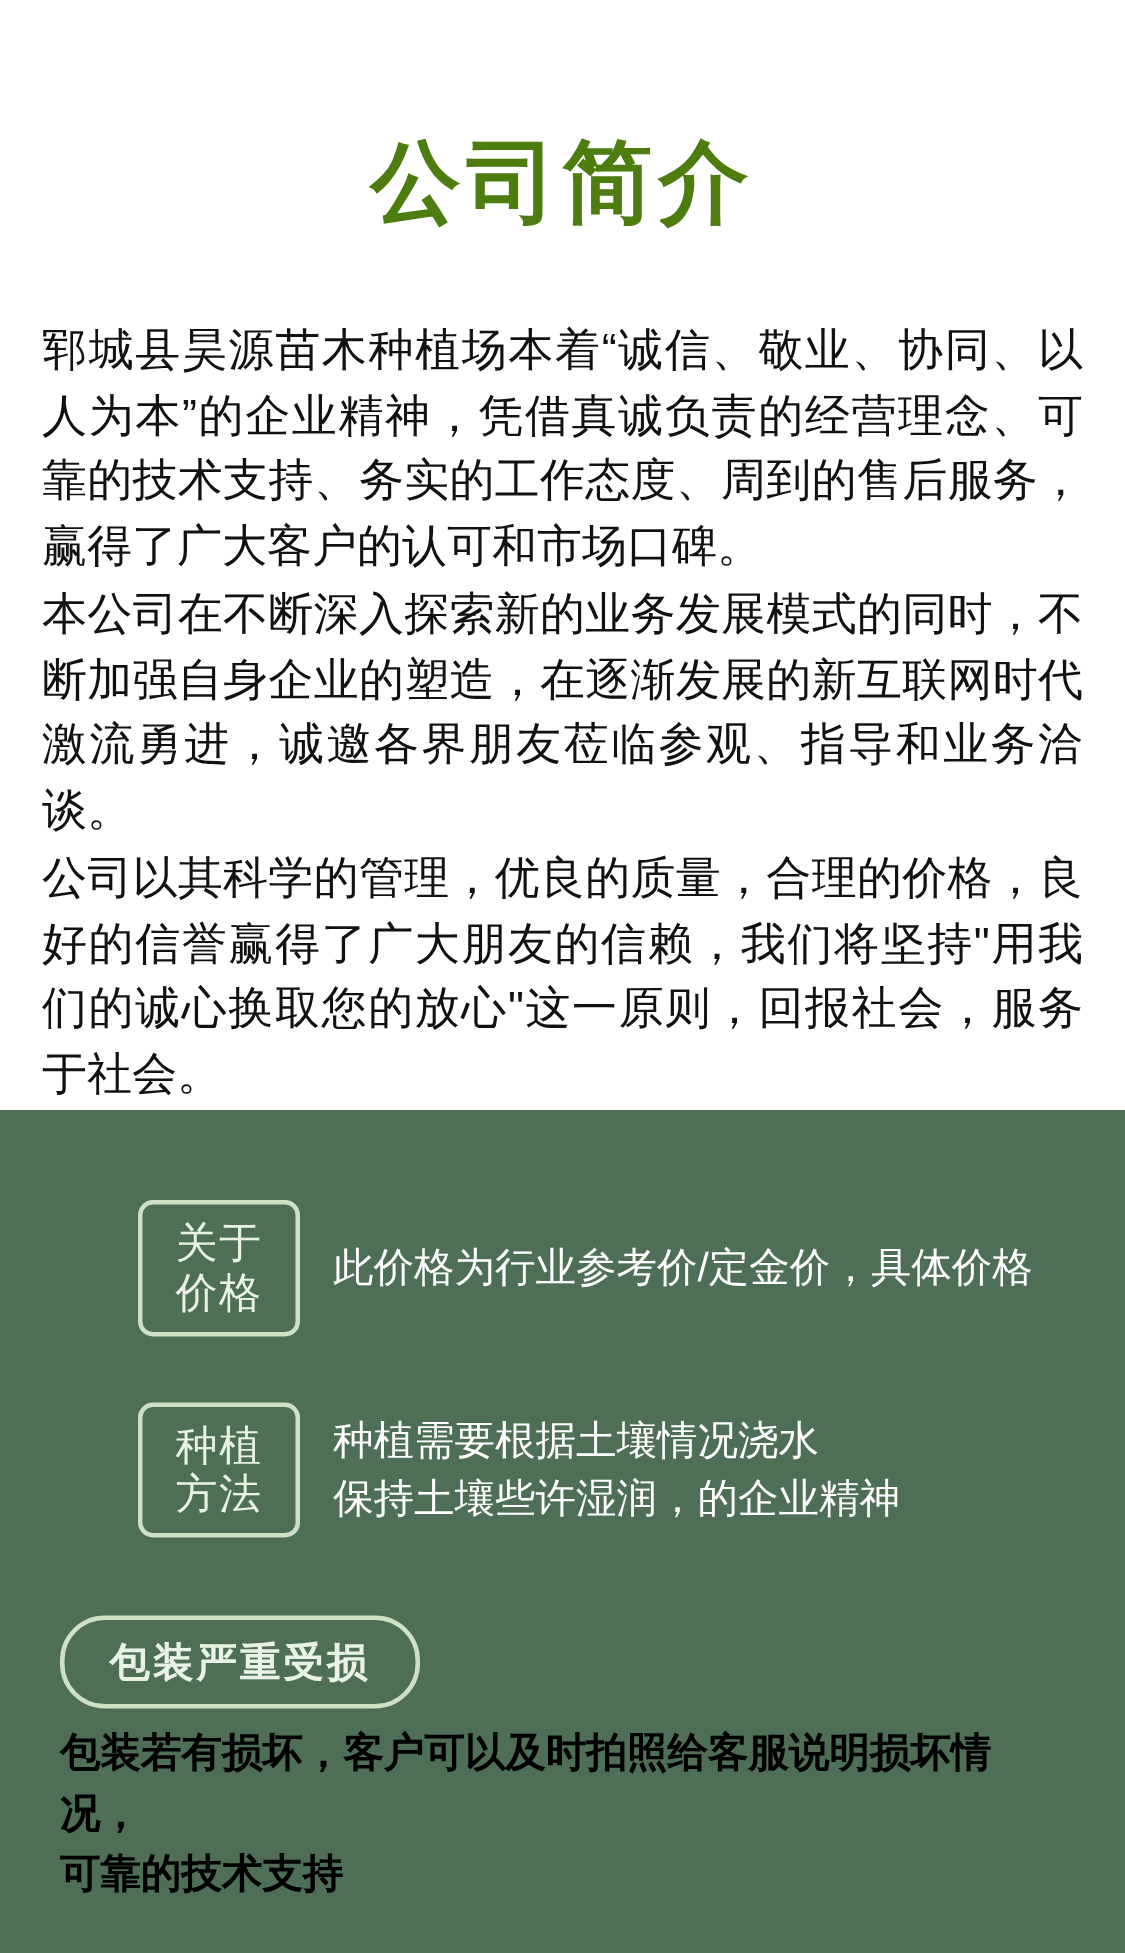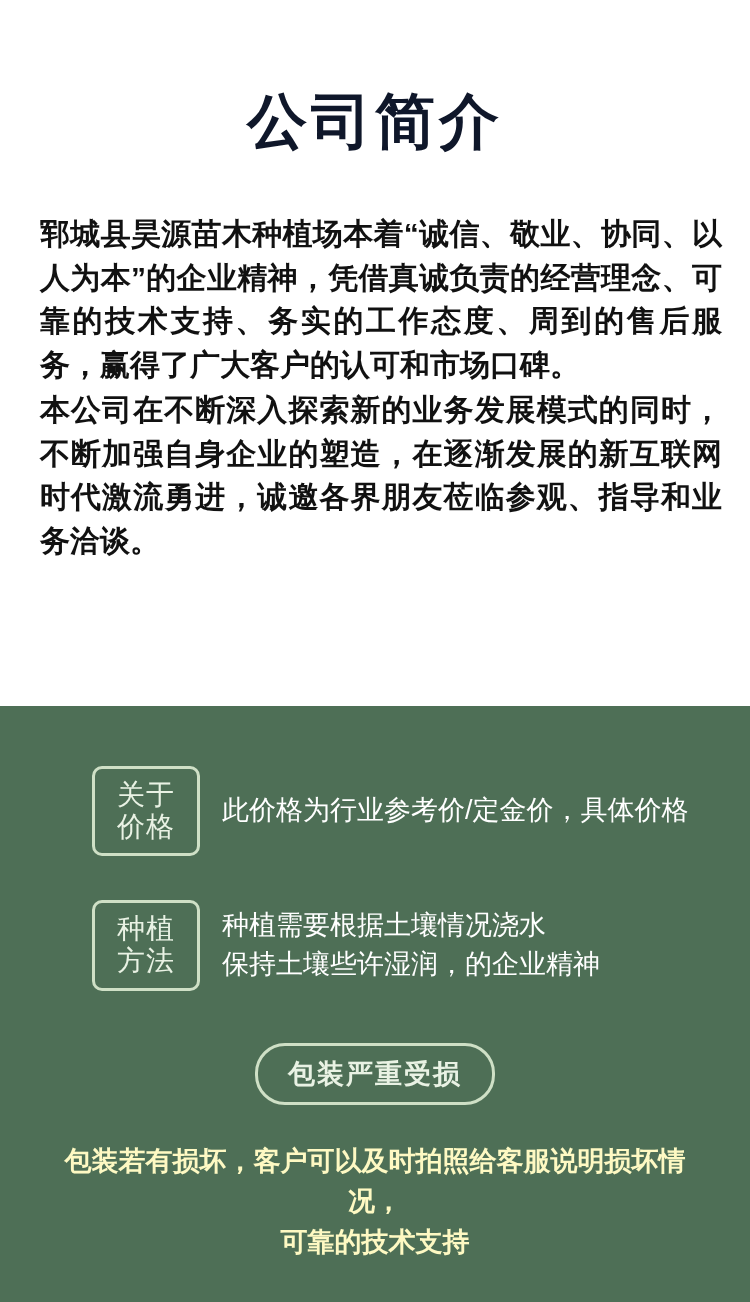--- a/index.html
+++ b/index.html
@@ -23,40 +23,40 @@
 
   
   .intro-section {
     background: #ffffff;
     padding: 0 28px;
     box-sizing: border-box;
     height: 760px;
   }
   .intro-title {
     text-align: center;
-    color: #0f172a;
+    color: #4d7c0f;
     font-size: 60px;
     font-weight: bold;
     letter-spacing: 4px;
     line-height: 1;
     padding-top: 52px;
     padding-bottom: 20px;
   }
   .intro-body {
     margin-top: 14px;
   }
   .intro-para {
     color: #111111;
     font-size: 30px;
-    font-weight: bold;
+    font-weight: normal;
     line-height: 1.45;
     letter-spacing: 0px;
     text-align: justify;
     text-justify: inter-ideograph;
-    margin: 0 0 2px 12px;
+    margin: 0 0 2px 0;
   }
 
   
   .notes-section {
     background: #4e6f56;
     flex: 1;
     padding: 60px 40px 40px 40px;
     box-sizing: border-box;
     color: #ffffff;
   }
@@ -90,54 +90,55 @@
     line-height: 1.45;
     color: #ffffff;
   }
   .note-text .line {
     display: block;
     white-space: nowrap;
   }
 
   .packaging-block {
     margin-top: 52px;
-    text-align: center;
+    text-align: left;
     font-family: Liberation Serif, serif;
   }
   .packaging-pill {
     display: inline-block;
     border: 3px solid #cfe0c6;
     border-radius: 30px;
     padding: 10px 30px;
     font-size: 27px;
     font-weight: bold;
     color: #e9f2e4;
     letter-spacing: 2px;
   }
   .packaging-desc {
-    margin-top: 36px;
+    margin-top: 9px;
     font-size: 27px;
     font-weight: bold;
     line-height: 1.5;
-    color: #fef9c3;
+    color: #000000;
   }
   .packaging-desc .line {
     display: block;
   }
 </style>
 </head>
 <body>
 
 <div class="page">
 
   <section class="intro-section">
     <h1 class="intro-title">公司简介</h1>
     <div class="intro-body">
       <p class="intro-para">郓城县昊源苗木种植场本着“诚信、敬业、协同、以人为本”的企业精神，凭借真诚负责的经营理念、可靠的技术支持、务实的工作态度、周到的售后服务，赢得了广大客户的认可和市场口碑。</p>
       <p class="intro-para">本公司在不断深入探索新的业务发展模式的同时，不断加强自身企业的塑造，在逐渐发展的新互联网时代激流勇进，诚邀各界朋友莅临参观、指导和业务洽谈。</p>
+      <p class="intro-para">公司以其科学的管理，优良的质量，合理的价格，良好的信誉赢得了广大朋友的信赖，我们将坚持"用我们的诚心换取您的放心"这一原则，回报社会，服务于社会。</p>
     </div>
   </section>
 
   <section class="notes-section">
 
     <div class="note-row">
       <div class="note-badge">
         <span class="badge-line">关于</span>
         <span class="badge-line">价格</span>
       </div>

